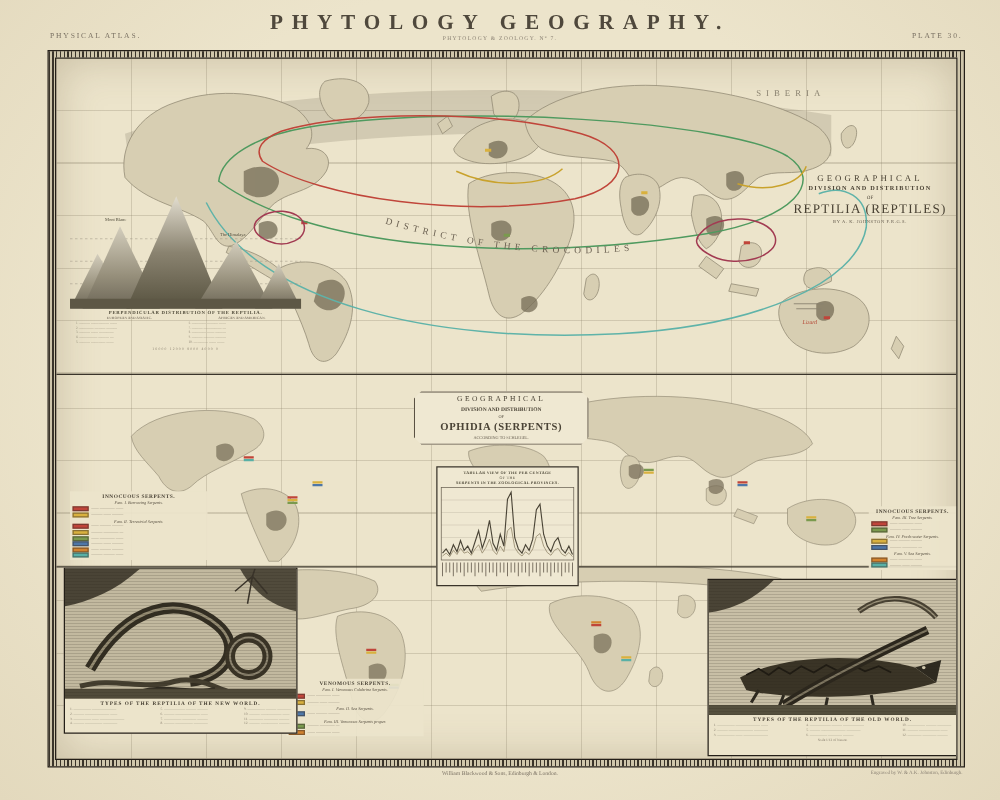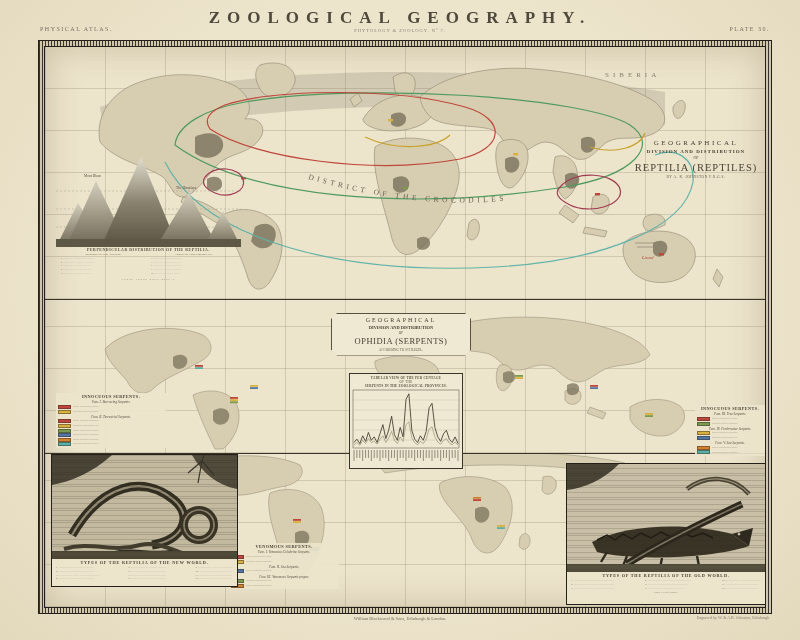--- a/index.html
+++ b/index.html
@@ -32,21 +32,21 @@
   .tb2{font-size:5px;letter-spacing:1px;margin-top:2px;font-weight:bold;}
   .tb3{font-size:4px;margin-top:1px;}
   .tb4{font-size:10.5px;font-weight:normal;letter-spacing:1px;margin-top:2px;}
   .tb5{font-size:3.6px;margin-top:2px;letter-spacing:.5px;color:#6b6254;}
   .cartouche{position:absolute;background:#efe8d2;border:1px solid #5a5143;text-align:center;
     padding:3px 2px;box-sizing:border-box;box-shadow:0 0 0 2px #efe8d2;
     clip-path:polygon(6px 0,calc(100% - 6px) 0,100% 6px,100% calc(100% - 6px),calc(100% - 6px) 100%,6px 100%,0 calc(100% - 6px),0 6px);}
   .cb1{font-size:6px;letter-spacing:2px;}
   .cb2{font-size:4.4px;font-weight:bold;margin-top:1.5px;}
   .cb3{font-size:3.4px;margin-top:1px;}
-  .cb4{font-size:8.5px;font-weight:normal;letter-spacing:.5px;margin-top:1.5px;}
+  .cb4{font-size:8.5px;font-weight:bold;letter-spacing:.5px;margin-top:1.5px;}
   .cb5{font-size:3.4px;margin-top:1.5px;color:#6b6254;}
   
   .legend{position:absolute;background:rgba(236,228,203,.92);font-size:3px;line-height:1.25;padding:1px 2px;}
   .lg-title{font-size:4.3px;font-weight:bold;text-align:center;letter-spacing:.4px;margin-bottom:1px;}
   .lg-group{font-size:3.4px;font-style:italic;text-align:center;margin-top:1px;color:#5a5244;}
   .lg-row{display:flex;align-items:center;gap:2px;height:4.6px;}
   .lg-chip{display:inline-block;width:11px;height:2px;border:.3px solid rgba(60,50,40,.5);}
   .lg-lab{font-size:3px;color:#7a7260;white-space:nowrap;}
   
   .inset{position:absolute;left:11px;top:104px;width:185px;height:148px;}
@@ -72,21 +72,21 @@
   .vig-cols > div{text-align:left;}
   .vig-cols div div{font-size:2.8px;color:#8a8170;line-height:1.35;white-space:nowrap;}
   .vig-foot{font-size:2.8px;color:#8a8170;margin-top:1px;}
 </style>
 </head>
 <body>
 
 <div class="sheet">
 
   <div class="atlas-label">PHYSICAL ATLAS.</div>
-  <div class="main-title">ZOOLOGICAL GEOGRAPHY.</div>
+  <div class="main-title">PHYTOLOGY GEOGRAPHY.</div>
   <div class="sub-title">PHYTOLOGY &amp; ZOOLOGY. Nº 7.</div>
   <div class="plate-label">PLATE 30.</div>
 
   <div class="plate">
     <div class="plate-inner">
 
       <div class="panel" style="top:0;height:252px;">
         <svg width="720" height="252" viewBox="0 0 720 252">
           <defs>
             <linearGradient id="pk" x1="0" y1="0" x2="0" y2="1">

